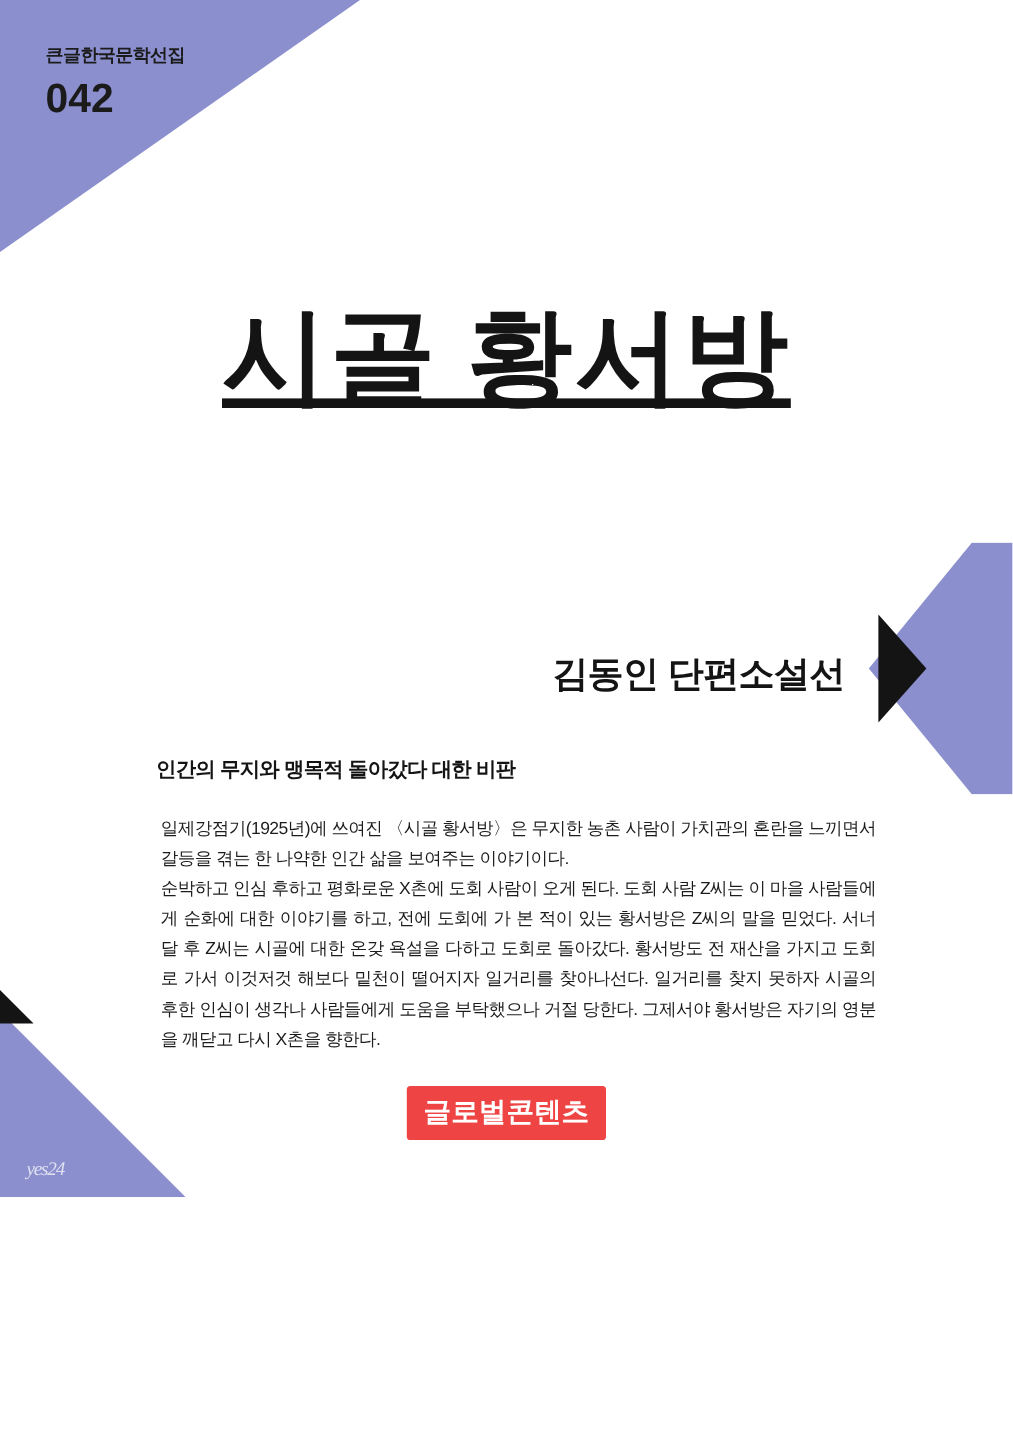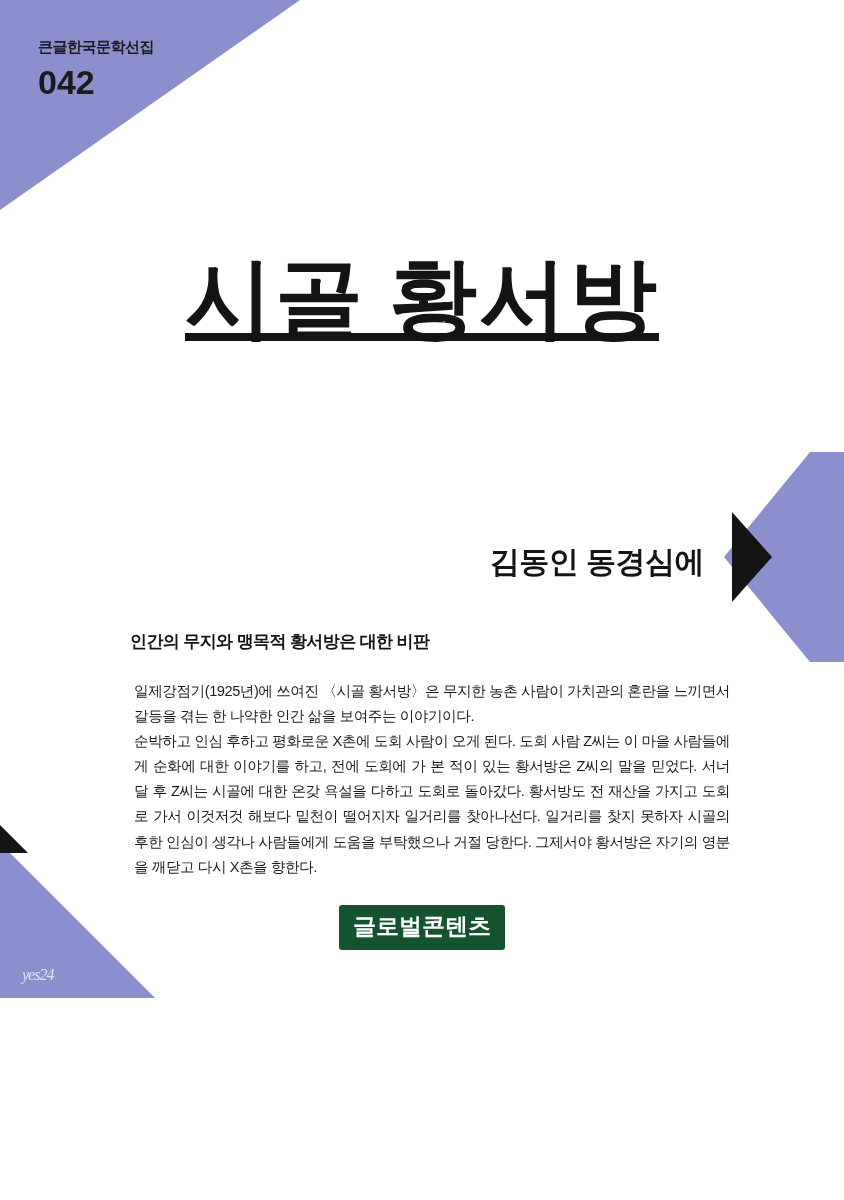--- a/index.html
+++ b/index.html
@@ -142,21 +142,21 @@
     border-left: 28px solid #141414;
     border-top: 28px solid transparent;
   }
 
   
   .publisher {
     position: absolute;
     left: 50%;
     transform: translateX(-50%);
     bottom: 48px;
-    background: #14532d;
+    background: #ef4444;
     color: #ffffff;
     font-size: 23px;
     font-weight: 700;
     letter-spacing: 0px;
     padding: 6px 14px 8px 14px;
     border-radius: 3px;
     white-space: nowrap;
   }
 
   
@@ -180,24 +180,24 @@
 
   <div class="series-label">큰글한국문학선집</div>
 
   <div class="series-number">042</div>
 
   <h1 class="title">시골 황서방</h1>
 
   <div class="corner-right"></div>
   <div class="arrow-notch"></div>
 
-  <div class="author-line">김동인 동경심에</div>
+  <div class="author-line">김동인 단편소설선</div>
 
   <div class="blurb">
-    <div class="blurb-heading">인간의 무지와 맹목적 황서방은 대한 비판</div>
+    <div class="blurb-heading">인간의 무지와 맹목적 돌아갔다 대한 비판</div>
     <div class="blurb-body">
       <p>일제강점기(1925년)에 쓰여진 〈시골 황서방〉은 무지한 농촌 사람이 가치관의 혼란을 느끼면서 갈등을 겪는 한 나약한 인간 삶을 보여주는 이야기이다.<br>순박하고 인심 후하고 평화로운 X촌에 도회 사람이 오게 된다. 도회 사람 Z씨는 이 마을 사람들에게 순화에 대한 이야기를 하고, 전에 도회에 가 본 적이 있는 황서방은 Z씨의 말을 믿었다. 서너 달 후 Z씨는 시골에 대한 온갖 욕설을 다하고 도회로 돌아갔다. 황서방도 전 재산을 가지고 도회로 가서 이것저것 해보다 밑천이 떨어지자 일거리를 찾아나선다. 일거리를 찾지 못하자 시골의 후한 인심이 생각나 사람들에게 도움을 부탁했으나 거절 당한다. 그제서야 황서방은 자기의 영분을 깨닫고 다시 X촌을 향한다.</p>
     </div>
   </div>
 
   <div class="corner-bottom-left"></div>
   <div class="corner-bottom-notch"></div>
 
   <div class="publisher">글로벌콘텐츠</div>
 

